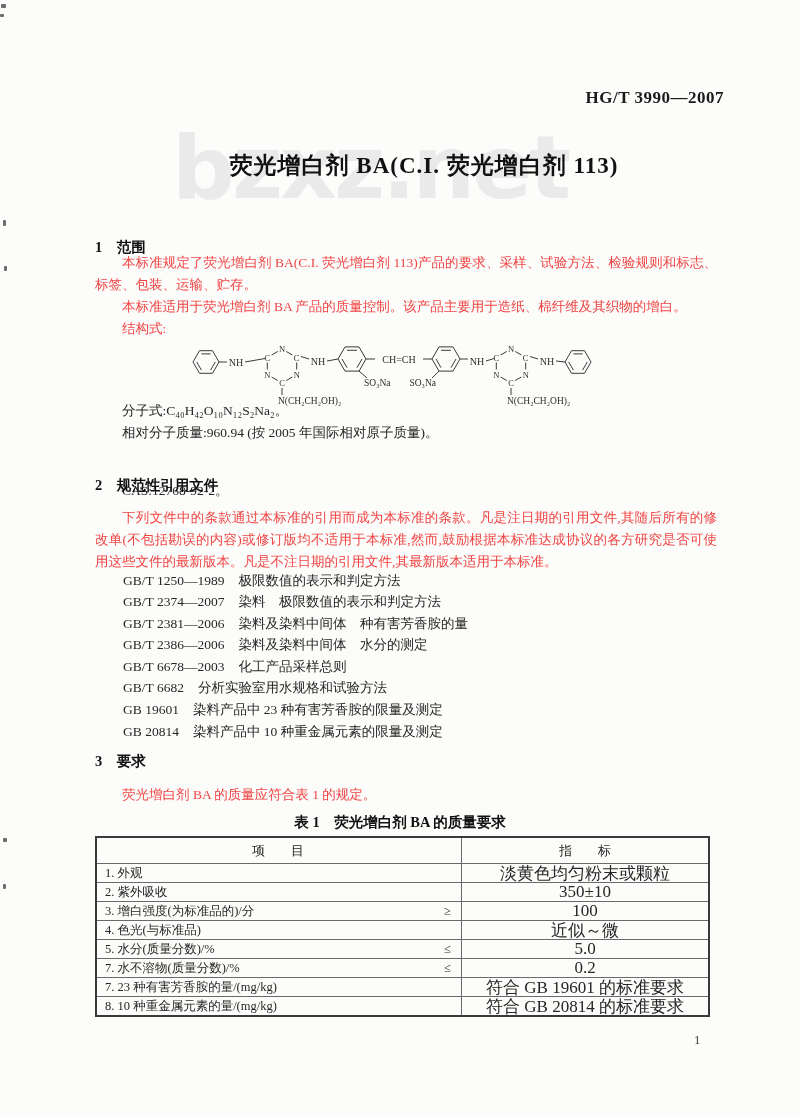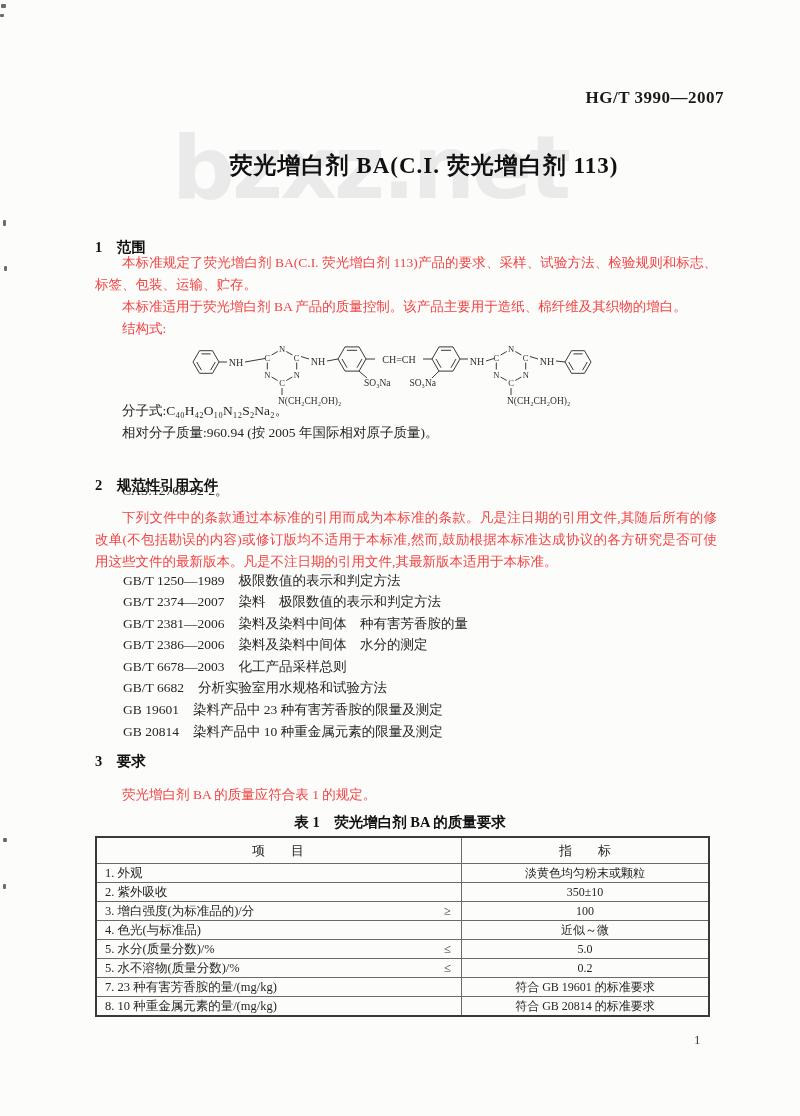--- a/index.html
+++ b/index.html
@@ -27,21 +27,21 @@
   .struct svg text{fill:#2f2f2f;font-family:"Liberation Serif","DejaVu Serif",serif;}
   .atom{font-size:8.5px;}
   .slabel{font-size:10px;}
   .sub{font-size:9.5px;}
   .table-title{left:0;width:800px;text-align:center;font-size:14.5px;font-weight:bold;color:#111;}
   .qtable{top:836px;left:95px;width:615px;border:2px solid #3a3a3a;background:#fcfcfa;box-sizing:border-box;}
   .trow{display:flex;border-top:1px solid #6a6a6a;}
   .trow:first-child{border-top:none;}
   .tcell-l{width:365px;border-right:1px solid #6a6a6a;display:flex;align-items:center;
     justify-content:space-between;padding:0 10px 0 8px;box-sizing:border-box;font-size:12.5px;color:#262626;}
-  .tcell-r{flex:1;display:flex;align-items:center;justify-content:center;font-size:12px;color:#262626;}
+  .tcell-r{flex:1;display:flex;align-items:center;justify-content:center;font-size:17px;color:#262626;}
   .thead .tcell-l,.thead .tcell-r{justify-content:center;font-size:13px;height:25px;}
   .trow{height:18px;}
   .trow.thead{height:25px;}
   .page-num{top:1032px;left:694px;font-size:13px;color:#444;}
   .scan-mark{position:absolute;background:#3c3c3c;opacity:.75;border-radius:1px;}
 </style>
 </head>
 <body>
 
 <div class="page">
@@ -199,21 +199,21 @@
     </div>
     <div class="trow">
       <div class="tcell-l">
           <span>5. 水分(质量分数)/%</span>
           <span>≤</span>
         </div>
       <div class="tcell-r">5.0</div>
     </div>
     <div class="trow">
       <div class="tcell-l">
-          <span>5. 水不溶物(质量分数)/%</span>
+          <span>7. 水不溶物(质量分数)/%</span>
           <span>≤</span>
         </div>
       <div class="tcell-r">0.2</div>
     </div>
     <div class="trow">
       <div class="tcell-l">
           <span>7. 23 种有害芳香胺的量/(mg/kg)</span>
           <span></span>
         </div>
       <div class="tcell-r">符合 GB 19601 的标准要求</div>

